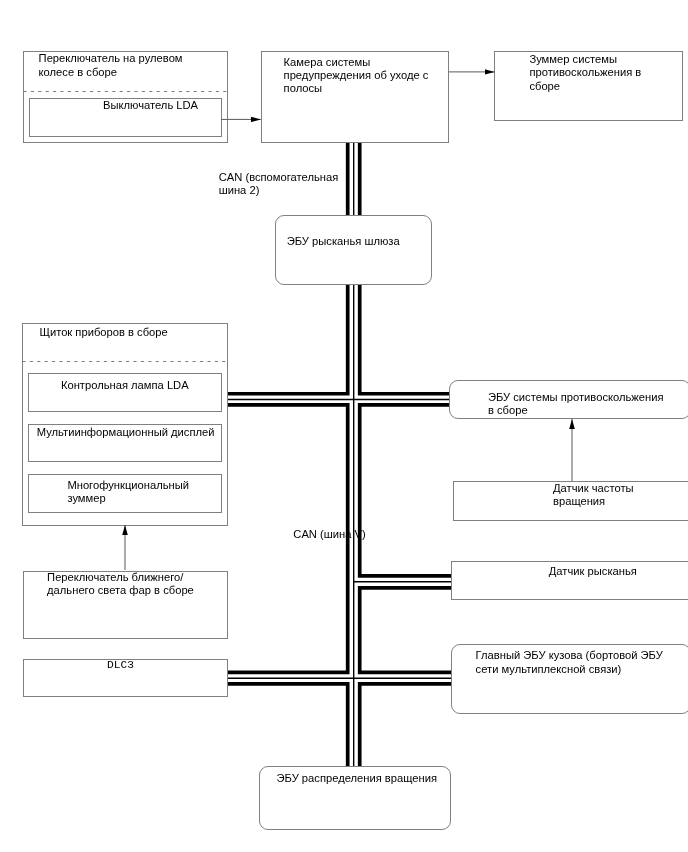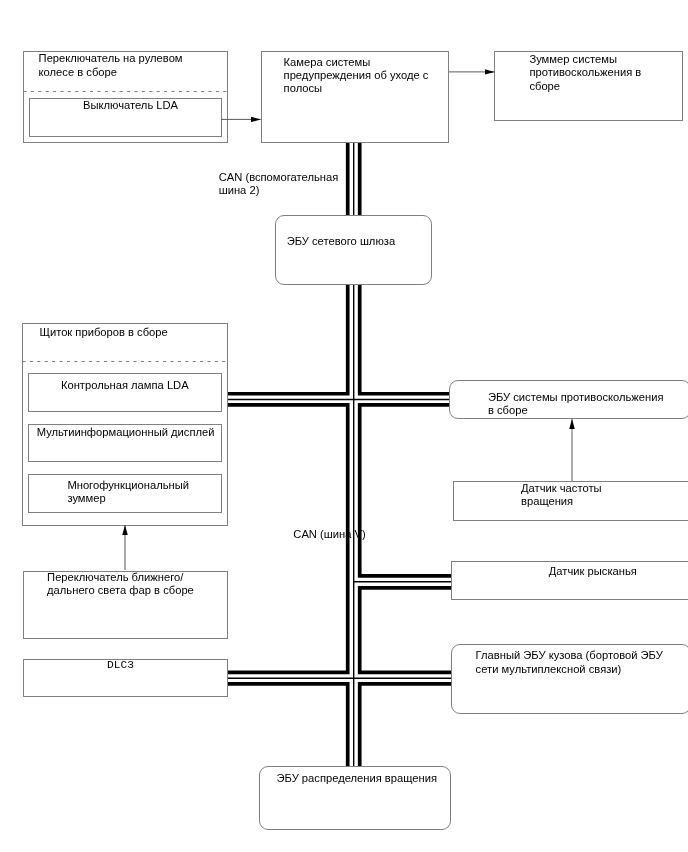--- a/index.html
+++ b/index.html
@@ -34,30 +34,30 @@
       <path d="M219.5 399.5 H441" stroke-width="1.4"></path>
       <path d="M345.7 581.8 H443" stroke-width="1.4"></path>
       <path d="M219.5 678.3 H443" stroke-width="1.4"></path>
     </g>
   </svg>
 
   <div class="box" style="left:15px;top:51px;width:205px;height:91.5px;"></div>
   <div class="lbl" style="left:30.6px;top:52.10px;width:180px;">Переключатель на рулевом колесе в сборе</div>
 
   <div class="box" style="left:21px;top:98.3px;width:192.5px;height:38.5px;"></div>
-  <div class="lbl" style="left:61px;top:98.90px;width:180px;padding-left:14px;">Выключатель LDA</div>
+  <div class="lbl" style="left:81px;top:98.90px;width:180px;padding-left:14px;">Выключатель LDA</div>
 
   <div class="box" style="left:252.5px;top:51px;width:188px;height:91.5px;"></div>
   <div class="lbl" style="left:275.6px;top:55.50px;width:152px;">Камера системы предупреждения об уходе с полосы</div>
 
   <div class="box" style="left:486px;top:51px;width:188.5px;height:69.5px;"></div>
   <div class="lbl" style="left:521.4px;top:52.70px;width:142px;">Зуммер системы противоскольжения в сборе</div>
 
   <div class="box rbox" style="left:267px;top:215px;width:156.5px;height:69.5px;"></div>
-  <div class="lbl" style="left:278.7px;top:234.70px;width:180px;">ЭБУ сетевого шлюза</div>
+  <div class="lbl" style="left:278.7px;top:234.70px;width:180px;">ЭБУ рысканья шлюза</div>
 
   <div class="box" style="left:14px;top:323px;width:205.5px;height:202.5px;"></div>
   <div class="lbl" style="left:31.4px;top:325.60px;width:180px;">Щиток приборов в сборе</div>
 
   <div class="box" style="left:20px;top:373px;width:193.5px;height:38.5px;"></div>
   <div class="lbl" style="left:52.9px;top:379px;width:180px;">Контрольная лампа LDA</div>
 
   <div class="box" style="left:20px;top:423.5px;width:193.5px;height:38.5px;"></div>
   <div class="lbl" style="left:28.8px;top:426.40px;width:185px;">Мультиинформационный дисплей</div>
 
@@ -67,21 +67,21 @@
   <div class="box" style="left:14.5px;top:570.5px;width:205.5px;height:68.5px;"></div>
   <div class="lbl" style="left:39.1px;top:570.90px;width:152px;">Переключатель ближнего/ дальнего света фар в сборе</div>
 
   <div class="box" style="left:14.5px;top:659px;width:205.5px;height:38px;"></div>
   <div class="lbl" style="left:99.1px;top:658.80px;width:120px;font-family:Liberation Mono, monospace;">DLC3</div>
 
   <div class="box rbox" style="left:441px;top:380px;width:242px;height:39px;"></div>
   <div class="lbl" style="left:479.9px;top:391px;width:180px;">ЭБУ системы противоскольжения в сборе</div>
 
   <div class="box" style="left:444.5px;top:481px;width:238px;height:39.5px;"></div>
-  <div class="lbl" style="left:513px;top:482.00px;width:120px;">Датчик частоты вращения</div>
+  <div class="lbl" style="left:545px;top:482.00px;width:120px;">Датчик частоты вращения</div>
 
   <div class="box" style="left:443px;top:561px;width:241px;height:39px;"></div>
   <div class="lbl" style="left:514.8px;top:564.90px;width:140px;text-align:center;">Датчик рысканья</div>
 
   <div class="box rbox" style="left:443px;top:644px;width:239.5px;height:69.5px;"></div>
   <div class="lbl" style="left:467.6px;top:649.20px;width:200px;">Главный ЭБУ кузова (бортовой ЭБУ сети мультиплексной связи)</div>
 
   <div class="box rbox" style="left:251px;top:766px;width:191.5px;height:63.5px;"></div>
   <div class="lbl" style="left:268.5px;top:772.00px;width:180px;">ЭБУ распределения вращения</div>
 

